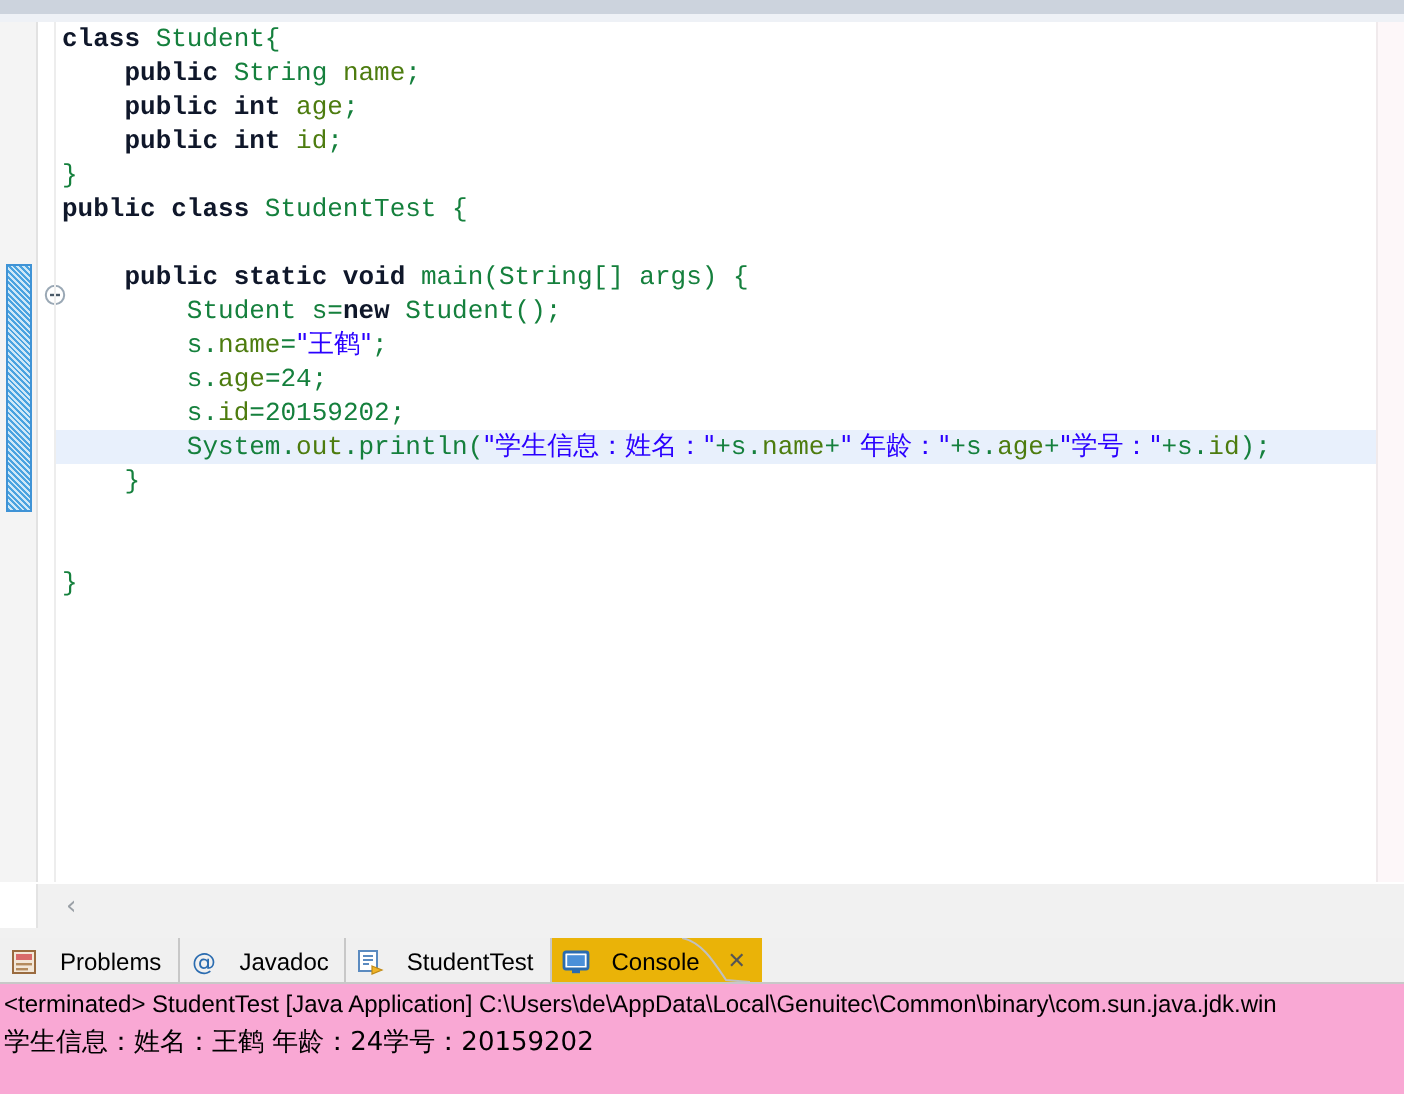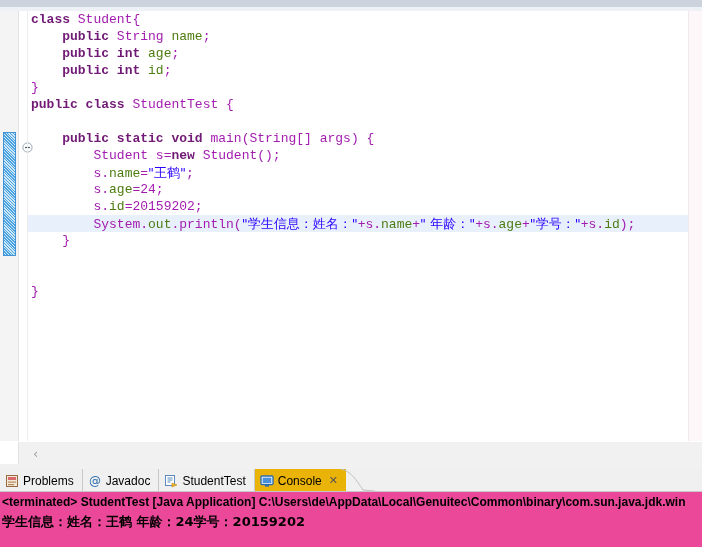--- a/index.html
+++ b/index.html
@@ -90,24 +90,24 @@
   }
   .code-line {
     height: 17px;
     padding-left: 3px;
     white-space: pre;
   }
   .code-line.hl {
     background: #e8f0fc;
     width: 658px;
   }
-  .kw { color: #701a75; font-weight: bold; }
+  .kw { color: #0f172a; font-weight: bold; }
   .fld { color: #4d7c0f; }
   .str { color: #2a00ff; }
-  .plain { color: #a21caf; }
+  .plain { color: #15803d; }
   .cjk { font-family: "DejaVu Sans", sans-serif; }
 
   
   .hscroll {
     position: absolute;
     left: 0; top: 441px;
     width: 702px; height: 28px;
     background: #f1f1f1;
     border-top: 1px solid #ffffff;
   }
@@ -142,21 +142,21 @@
   .tabs {
     position: absolute;
     left: 0; top: 0;
     display: flex;
     align-items: stretch;
     height: 23px;
   }
   .tab {
     display: flex;
     align-items: center;
-    gap: 4px;
+    gap: 11px;
     padding: 0 8px 0 5px;
     height: 23px;
     font-size: 12px;
     color: #000;
     background: #f0f0f0;
     border-right: 1px solid #c8c8c8;
     position: relative;
   }
   .tab.active {
     background: #eab308;
@@ -187,23 +187,22 @@
     width: 14px; height: 14px;
     display: inline-block;
     flex: 0 0 14px;
   }
 
   
   .console {
     position: absolute;
     left: 0; top: 492px;
     width: 702px; height: 55px;
-    background: #ec4899;
+    background: #f9a8d4;
     overflow: hidden;
-    font-weight: bold;
   }
   .console-line {
     padding: 2px 0 0 2px;
     font-size: 12px;
     line-height: 16px;
     white-space: pre;
     color: #000;
   }
   .console-line.terminated {
     font-family: "Liberation Sans", sans-serif;

